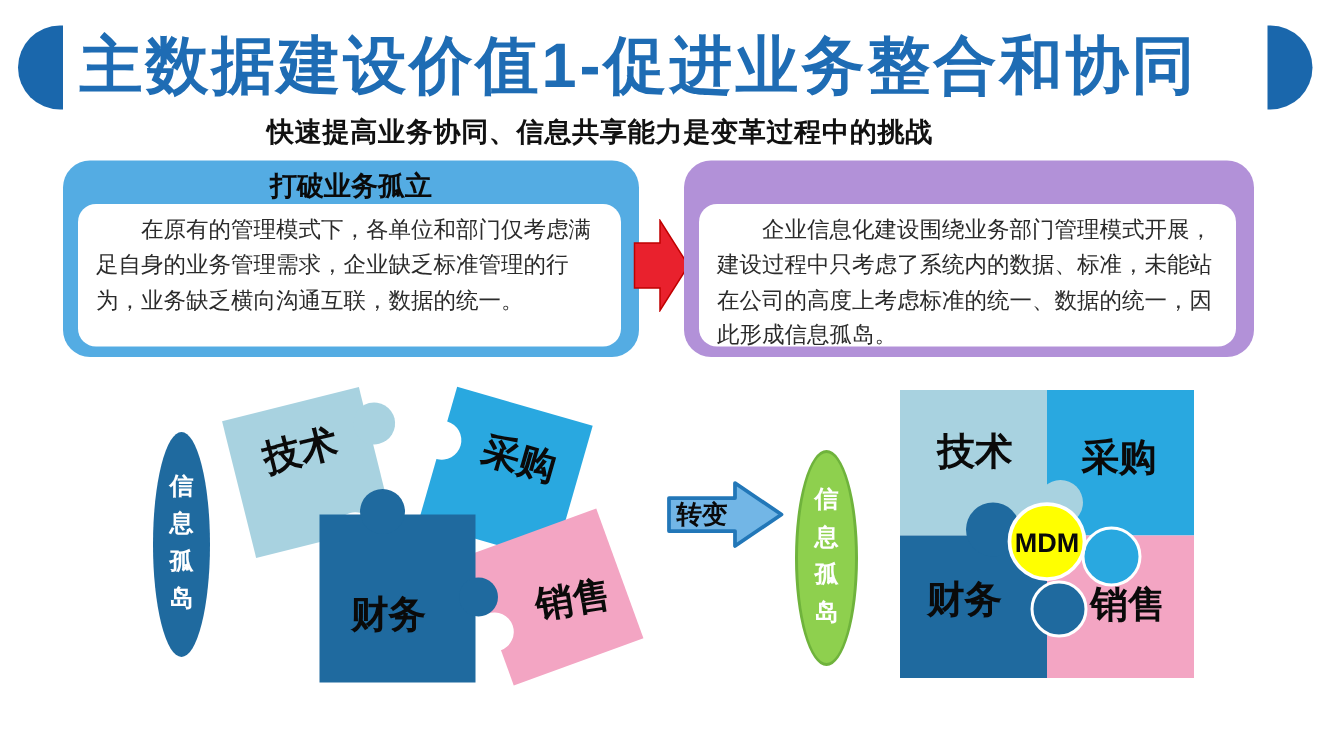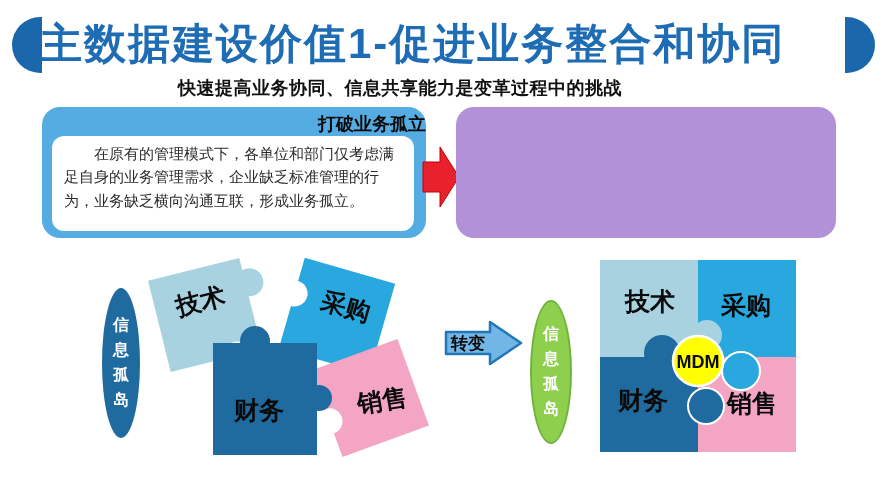--- a/index.html
+++ b/index.html
@@ -8,35 +8,35 @@
     background:#ffffff;
     font-family:"Liberation Sans","DejaVu Sans",sans-serif;
   }
   .abs{position:absolute;}
 
   
   .half-disc{width:30px;height:56px;background:var(--halfcircle_blue,#1a67ac);}
   .half-disc.left{left:12px;top:17px;border-radius:30px 0 0 30px;}
   .half-disc.right{left:845px;top:17px;border-radius:0 30px 30px 0;}
   .slide-title{
-    left:40px;top:16px;width:800px;
+    left:53px;top:16px;width:800px;
     font-size:42px;line-height:56px;font-weight:600;letter-spacing:2px;
     color:var(--title_blue,#1e6cb4);white-space:nowrap;
   }
   .slide-subtitle{
     left:0;top:76px;width:800px;text-align:center;
     font-size:18px;font-weight:bold;color:#111;letter-spacing:.5px;
   }
 
   
   .challenge-box{top:107px;height:131px;border-radius:18px;}
   .challenge-box.left{left:42px;width:384px;background:var(--left_box_blue,#54ace3);}
   .challenge-box.right{left:456px;width:380px;background:var(--right_box_purple,#b291d8);}
   .challenge-title{
-    position:absolute;left:0;right:0;top:5px;text-align:right;
+    position:absolute;left:0;right:0;top:5px;text-align:center;
     font-size:18px;font-weight:bold;color:#0a0a0a;
   }
   .challenge-body{
     position:absolute;left:10px;right:12px;top:29px;bottom:7px;
     background:#ffffff;border-radius:12px;
     padding:6px 12px 0 12px;box-sizing:border-box;
   }
   .challenge-body p{
     margin:0;font-size:15px;line-height:1.55;color:#2b2b2b;
     text-indent:2em;letter-spacing:0;
@@ -76,29 +76,32 @@
 <body>
 
 <div class="abs half-disc left"></div>
 <div class="abs half-disc right"></div>
 <div class="abs slide-title">主数据建设价值1-促进业务整合和协同</div>
 <div class="abs slide-subtitle">快速提高业务协同、信息共享能力是变革过程中的挑战</div>
 
 <div class="abs challenge-box left">
   <div class="challenge-title">打破业务孤立</div>
   <div class="challenge-body">
-    <p>在原有的管理模式下，各单位和部门仅考虑满足自身的业务管理需求，企业缺乏标准管理的行为，业务缺乏横向沟通互联，形成业务孤立。</p>
+    <p>在原有的管理模式下，各单位和部门仅考虑满足自身的业务管理需求，企业缺乏标准管理的行为，业务缺乏横向沟通互联，数据的统一。</p>
   </div>
 </div>
 
 <svg class="abs" style="left:422px;top:146px;" width="38" height="62" viewBox="0 0 38 62">
   <polygon class="red-arrow-shape" points="1,16 18,16 18,1 37,31 18,61 18,46 1,46"></polygon>
 </svg>
 
 <div class="abs challenge-box right">
+  <div class="challenge-body">
+    <p>企业信息化建设围绕业务部门管理模式开展，建设过程中只考虑了系统内的数据、标准，未能站在公司的高度上考虑标准的统一、数据的统一，因此形成信息孤岛。</p>
+  </div>
 </div>
 
 <div class="abs v-ellipse ellipse-before">
   <div class="vtext">信息孤岛</div>
 </div>
 
 <svg class="abs" style="left:140px;top:248px;" width="300" height="225" viewBox="0 0 300 225">
 
   <g transform="rotate(-14 65 67)">
     <rect class="fill-tech" x="18" y="20" width="94" height="94"></rect>

